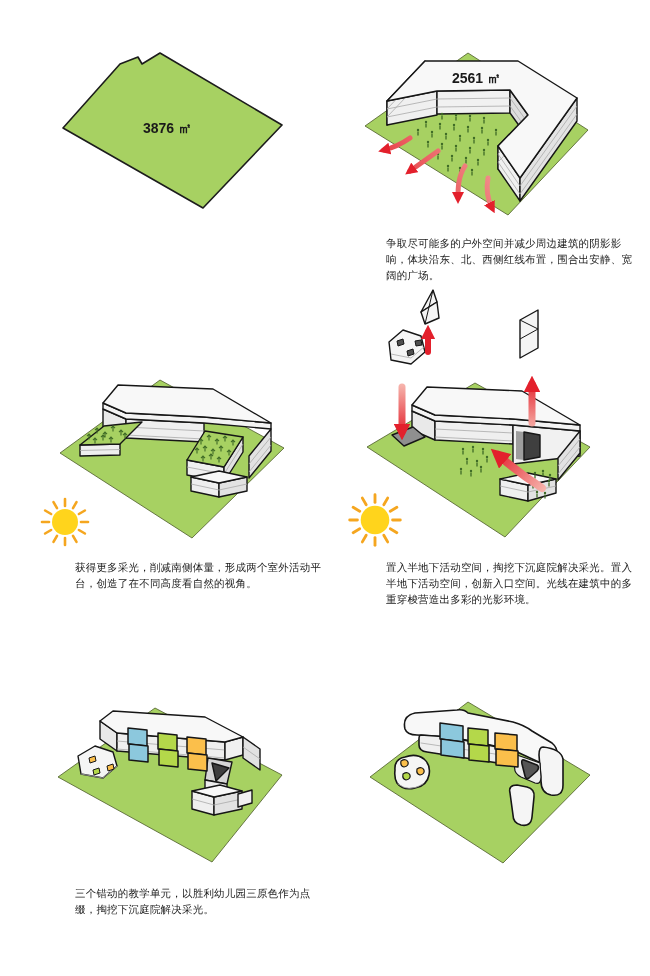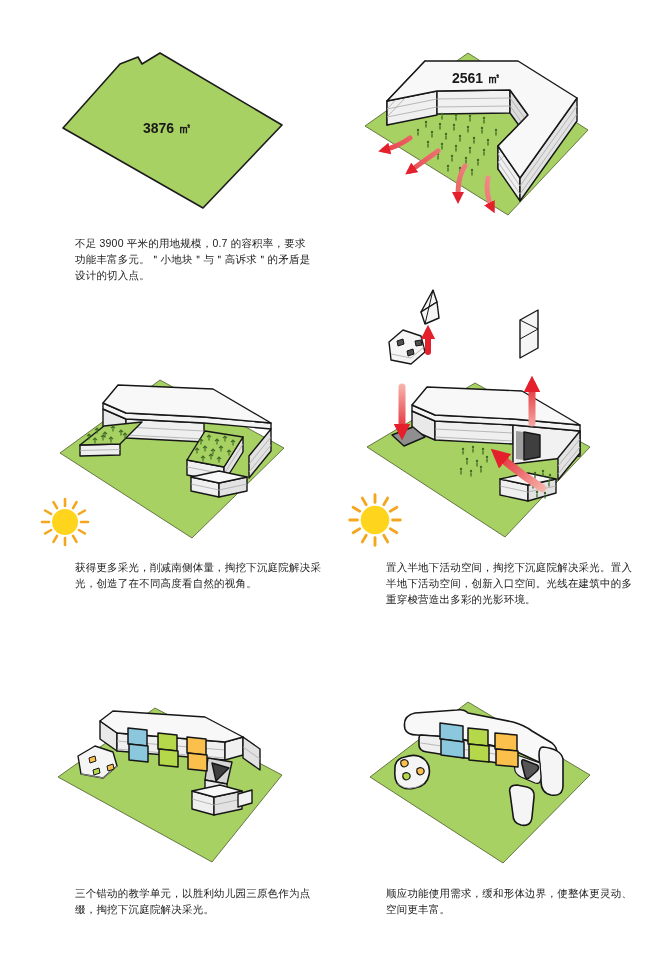--- a/index.html
+++ b/index.html
@@ -46,21 +46,20 @@
     <marker id="ah" viewBox="0 0 10 10" refX="5" refY="5" markerWidth="2.4" markerHeight="2.4" orient="auto-start-reverse">
       <path d="M0,0 L10,5 L0,10 Z" fill="#e3202c"></path>
     </marker>
   </defs>
 </svg>
 
 <svg class="panel-svg" style="left:55px;top:40px" width="250" height="190" viewBox="0 0 250 190">
   <polygon points="8,88 65,24 83,17 87,24 105,13 227,85 148,168" fill="#a7d162" stroke="#1c1c1c" stroke-width="1.6" stroke-linejoin="round"></polygon>
   <text class="arealabel" x="88" y="93">3876 ㎡</text>
 </svg>
-<p class="caption" style="left:75px;top:236px;width:238px">不足 3900 平米的用地规模，0.7 的容积率，要求功能丰富多元。＂小地块＂与＂高诉求＂的矛盾是设计的切入点。</p>
 
 <svg class="panel-svg" style="left:350px;top:45px" width="295" height="195" viewBox="0 0 295 195">
   <defs>
     <linearGradient id="agrad2" gradientUnits="userSpaceOnUse" x1="150" y1="80" x2="35" y2="165">
       <stop offset="0" stop-color="#f6b3ab"></stop>
           <stop offset="1" stop-color="#e3202c"></stop>
     </linearGradient>
   </defs>
   <polygon points="15,81 118,8 238,85 158,170" fill="#a7d162" stroke="#4b5a28" stroke-width="0.8"></polygon>
   <g stroke="#161616" stroke-width="1.4" stroke-linejoin="round">
@@ -123,20 +122,21 @@
         <use href="#person" x="110" y="126"></use>
         <use href="#person" x="122" y="128"></use>
   </g>
   <g fill="none" stroke="url(#agrad2)" stroke-width="5" stroke-linecap="round">
     <path d="M60,93 C50,100 42,103 34,105" marker-end="url(#ah)"></path>
     <path d="M88,106 C77,114 68,120 60,126" marker-end="url(#ah)"></path>
     <path d="M115,121 C108,132 108,143 108,153" marker-end="url(#ah)"></path>
     <path d="M138,133 C136,144 138,155 142,163" marker-end="url(#ah)"></path>
   </g>
 </svg>
+<p class="caption" style="left:386px;top:236px;width:248px">争取尽可能多的户外空间并减少周边建筑的阴影影响，体块沿东、北、西侧红线布置，围合出安静、宽阔的广场。</p>
 
 <svg class="panel-svg" style="left:25px;top:325px" width="310" height="235" viewBox="0 0 310 235">
   <polygon points="35,128 135,55 259,123 167,213" fill="#a7d162" stroke="#4b5a28" stroke-width="0.8"></polygon>
   <g stroke="#161616" stroke-width="1.4" stroke-linejoin="round">
 
     <polygon points="78,84 101,94 101,113 78,103" fill="#e9e9e9"></polygon>
     <polygon points="101,94 179,98 179,117 101,113" fill="#efefef"></polygon>
     <polygon points="246,104 246,126 224,153 224,131" fill="#e2e2e2"></polygon>
     <g stroke="#a9a9a9" stroke-width="0.8">
       <line x1="101" y1="102" x2="179" y2="106"></line>
@@ -186,21 +186,21 @@
         <use href="#tree" x="180" y="124"></use>
         <use href="#tree" x="188" y="127"></use>
         <use href="#tree" x="196" y="124"></use>
         <use href="#tree" x="204" y="128"></use>
     <use href="#tree" x="178" y="134"></use>
         <use href="#tree" x="186" y="132"></use>
         <use href="#tree" x="194" y="135"></use>
   </g>
   <use href="#sun" x="40" y="197"></use>
 </svg>
-<p class="caption" style="left:75px;top:560px;width:248px">获得更多采光，削减南侧体量，掏挖下沉庭院解决采光，创造了在不同高度看自然的视角。</p>
+<p class="caption" style="left:75px;top:560px;width:248px">获得更多采光，削减南侧体量，形成两个室外活动平台，创造了在不同高度看自然的视角。</p>
 
 <svg class="panel-svg" style="left:345px;top:280px" width="305" height="300" viewBox="0 0 305 300">
   <defs>
     <linearGradient id="agrad4u" gradientUnits="userSpaceOnUse" x1="0" y1="150" x2="0" y2="100">
       <stop offset="0" stop-color="#f6b3ab"></stop>
           <stop offset="1" stop-color="#e3202c"></stop>
     </linearGradient>
     <linearGradient id="agrad4d" gradientUnits="userSpaceOnUse" x1="0" y1="105" x2="0" y2="155">
       <stop offset="0" stop-color="#f6b3ab"></stop>
           <stop offset="1" stop-color="#e3202c"></stop>
@@ -381,15 +381,14 @@
     <g fill="#b4d84a">
       <polygon points="103,43 123,45 123,61 103,59"></polygon>
           <polygon points="104,59 124,61 124,77 104,75"></polygon>
     </g>
     <g fill="#fbbf4b">
       <polygon points="130,48 152,50 152,66 130,64"></polygon>
           <polygon points="131,64 153,66 153,82 131,80"></polygon>
     </g>
   </g>
 </svg>
-<p class="caption" style="left:386px;top:886px;width:248px">顺应功能使用需求，缓和形体边界，使整体更灵动、空间更丰富。</p>
 
 </div>
 
 </body></html>

